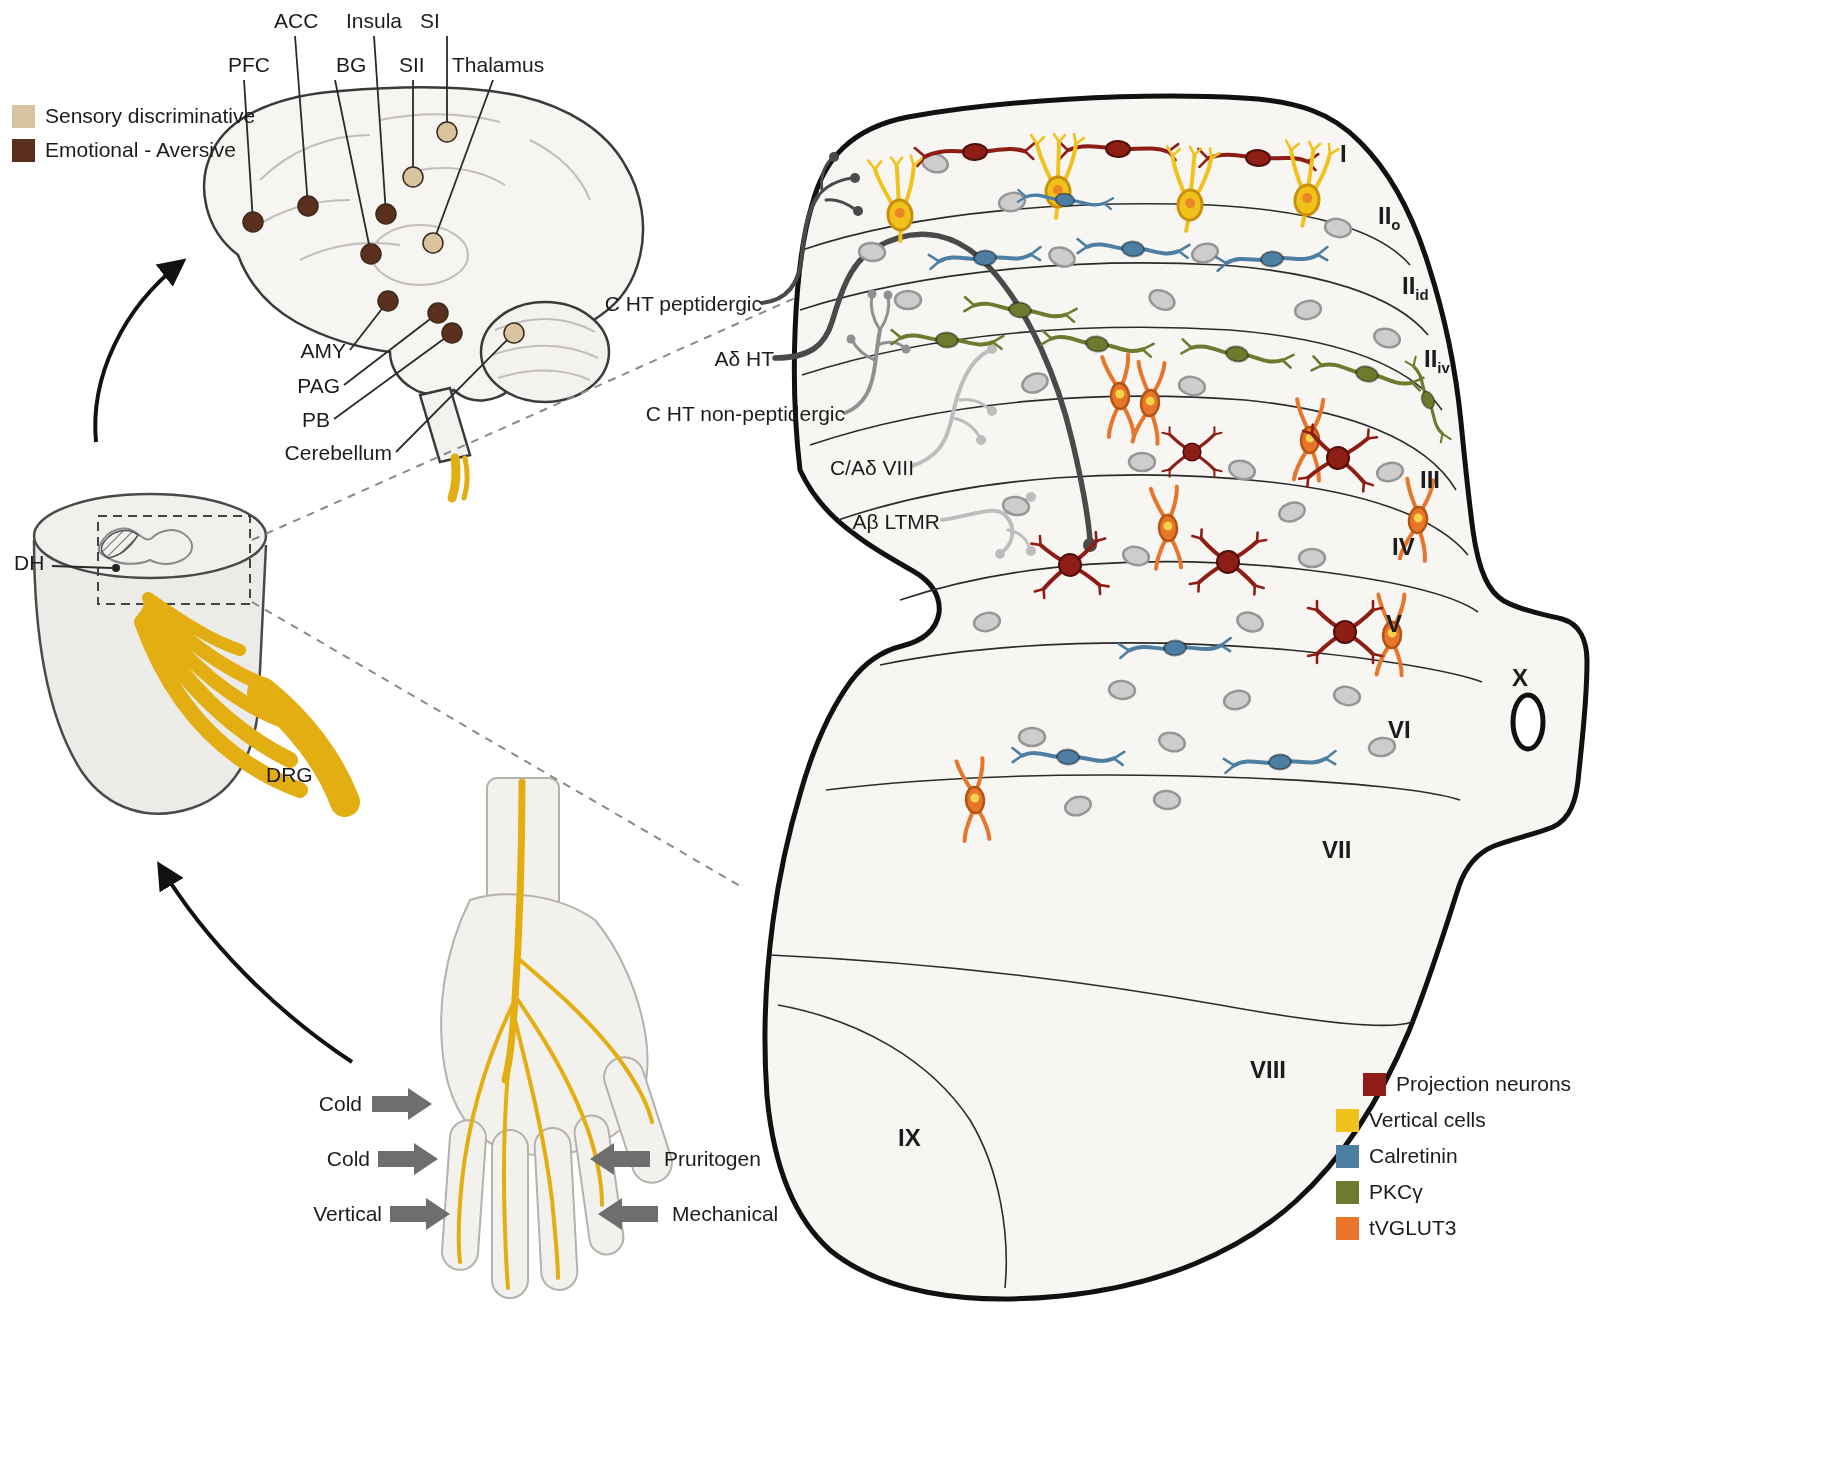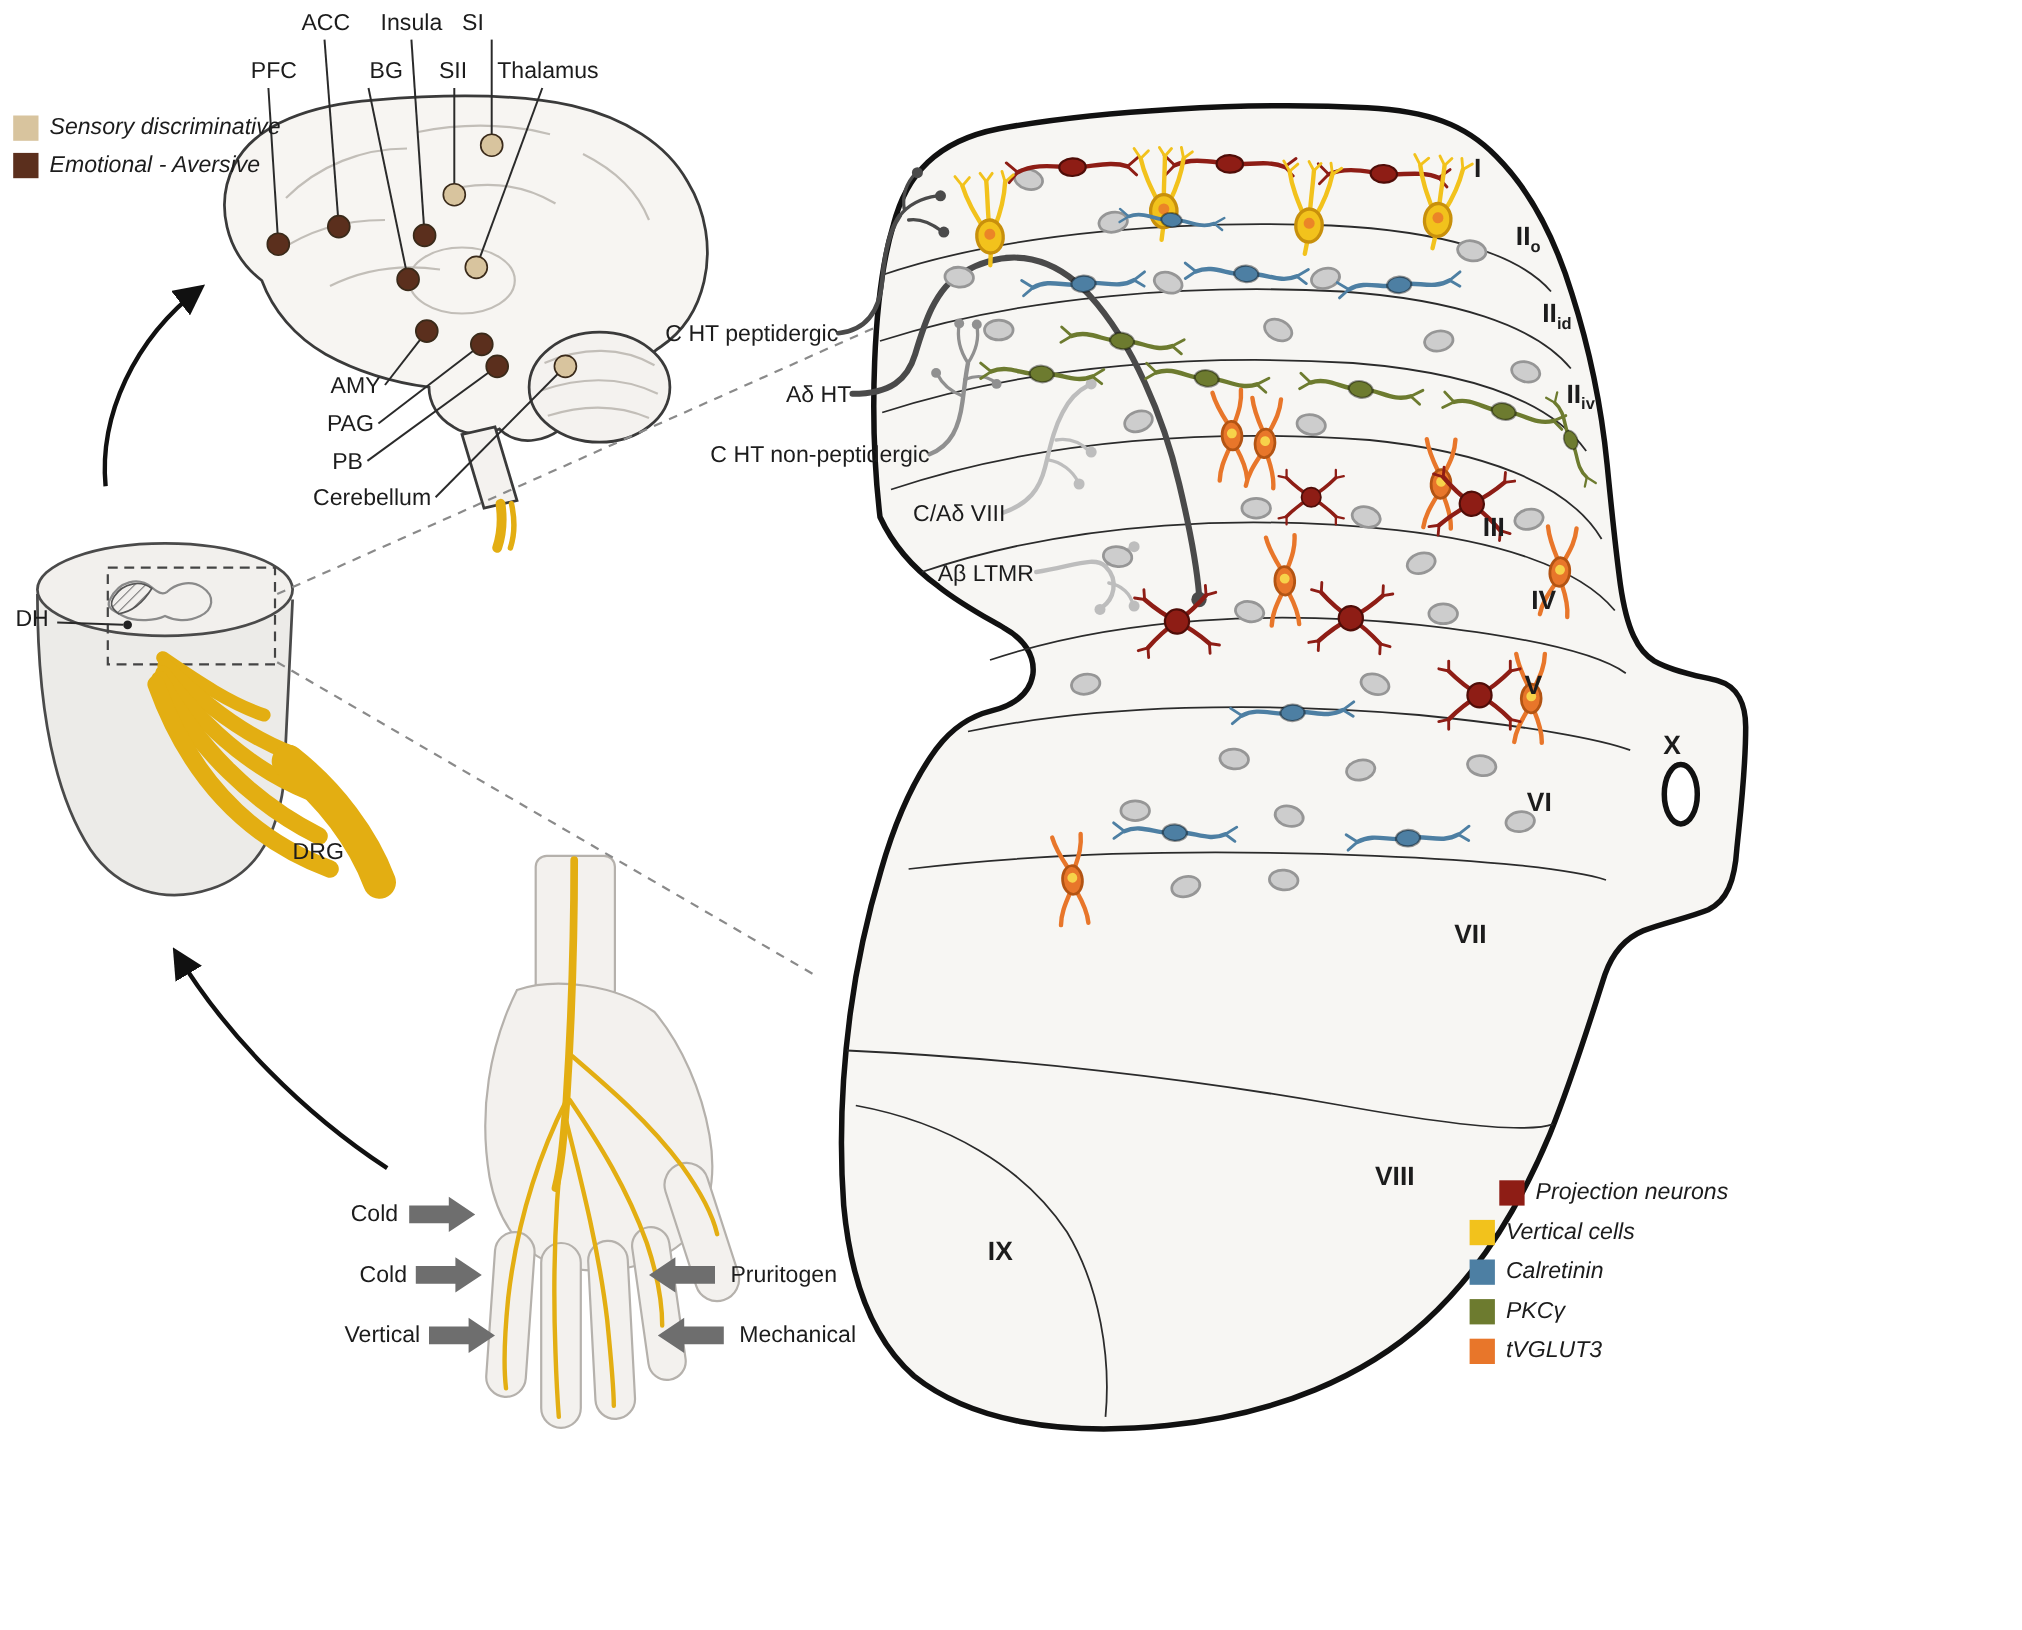--- a/index.html
+++ b/index.html
@@ -3,21 +3,21 @@
 <meta charset="utf-8">
 <style>
   html,body{margin:0;padding:0;background:#fff;}
   #canvas{position:relative;width:1838px;height:1482px;background:#fff;overflow:hidden;
           font-family:"Liberation Sans",sans-serif;color:#1c1c1c;}
   svg{position:absolute;left:0;top:0;}
   .lbl{position:absolute;font-size:21px;line-height:26px;white-space:nowrap;}
   .ra{text-align:right;}
   .lam{position:absolute;font-size:24px;font-weight:bold;white-space:nowrap;}
   .lam sub{font-size:15px;}
-  .legend-row{position:absolute;display:flex;align-items:center;gap:10px;font-size:21px;white-space:nowrap;font-style:italic;}
+  .legend-row{position:absolute;display:flex;align-items:center;gap:10px;font-size:21px;white-space:nowrap;}
   .sw{width:23px;height:23px;flex:0 0 auto;}
   .nd{fill:none;stroke-width:4;stroke-linecap:round;stroke-linejoin:round;}
   .nd2{fill:none;stroke-width:2.6;stroke-linecap:round;}
   .boundary{fill:none;stroke:#2b2b2b;stroke-width:1.6;}
   .leader{stroke:#2a2a2a;stroke-width:1.8;}
   .dash{stroke:#8a8a8a;stroke-width:2;stroke-dasharray:8 7;fill:none;}
   .fiber{fill:none;stroke-linecap:round;}
 </style>
 </head>
 <body>
@@ -511,21 +511,21 @@
   <div class="lbl ra" style="left:470px;width:292px;top:291px">C HT peptidergic</div>
   <div class="lbl ra" style="left:560px;width:214px;top:346px">Aδ HT</div>
   <div class="lbl ra" style="left:518px;width:327px;top:401px">C HT non-peptidergic</div>
   <div class="lbl ra" style="left:658px;width:256px;top:455px">C/Aδ VIII</div>
   <div class="lbl ra" style="left:700px;width:240px;top:509px">Aβ LTMR</div>
 
   <div class="lam" style="left:1340px;top:140px"><span>I</span><sub></sub></div>
   <div class="lam" style="left:1378px;top:202px"><span>II</span><sub>o</sub></div>
   <div class="lam" style="left:1402px;top:272px"><span>II</span><sub>id</sub></div>
   <div class="lam" style="left:1424px;top:345px"><span>II</span><sub>iv</sub></div>
-  <div class="lam" style="left:1348px;top:466px"><span>III</span><sub></sub></div>
+  <div class="lam" style="left:1420px;top:466px"><span>III</span><sub></sub></div>
   <div class="lam" style="left:1392px;top:533px"><span>IV</span><sub></sub></div>
   <div class="lam" style="left:1386px;top:610px"><span>V</span><sub></sub></div>
   <div class="lam" style="left:1388px;top:716px"><span>VI</span><sub></sub></div>
   <div class="lam" style="left:1322px;top:836px"><span>VII</span><sub></sub></div>
   <div class="lam" style="left:1250px;top:1056px"><span>VIII</span><sub></sub></div>
   <div class="lam" style="left:898px;top:1124px"><span>IX</span><sub></sub></div>
   <div class="lam" style="left:1512px;top:664px"><span>X</span><sub></sub></div>
 
   <div class="legend-row" style="left:1363px;top:1072px">
     <div class="sw" style="background: rgb(142, 29, 21);"></div>

